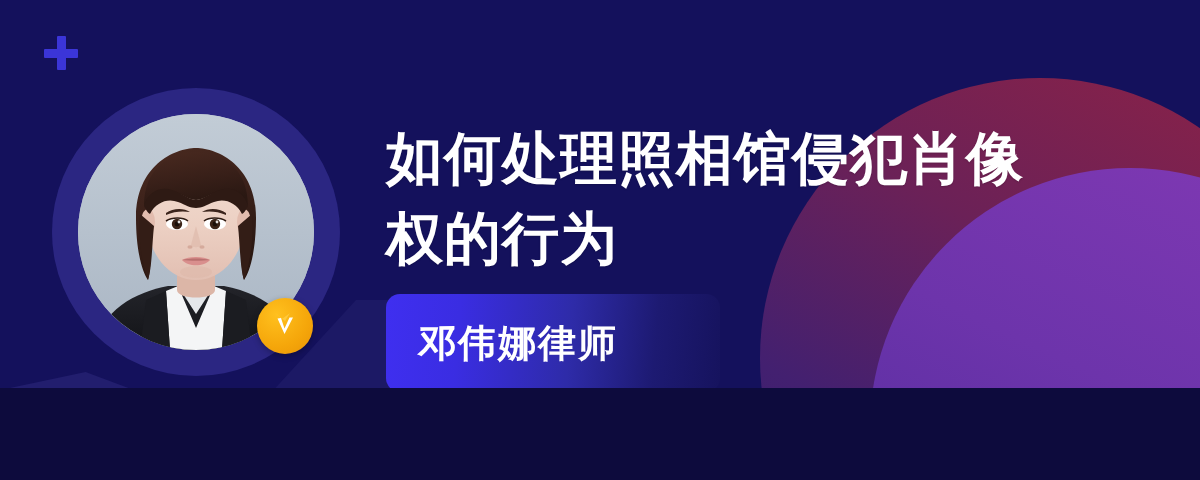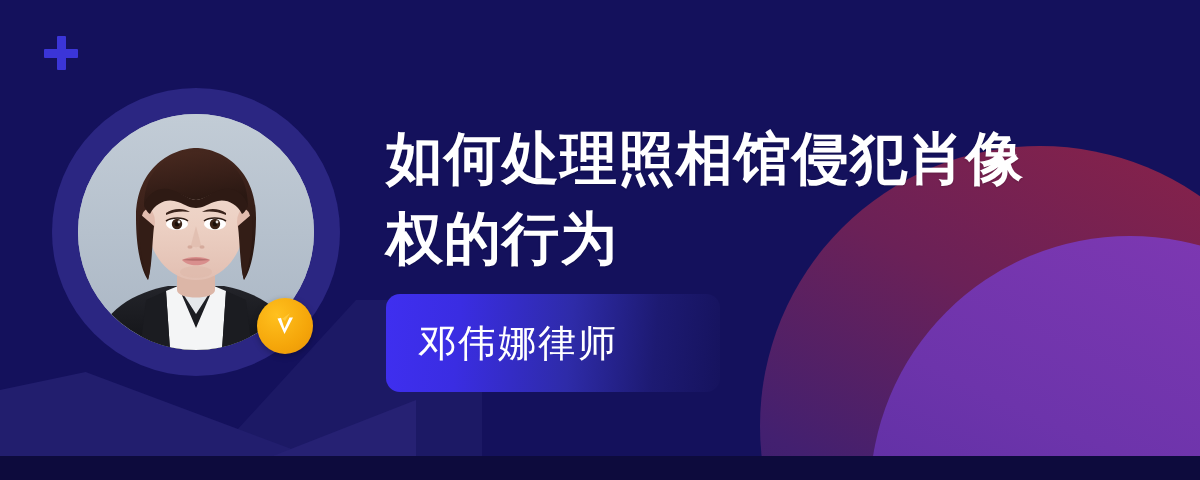--- a/index.html
+++ b/index.html
@@ -6,21 +6,21 @@
   html, body {
     margin: 0;
     padding: 0;
     background: #0d0b3d;
   }
   * { box-sizing: border-box; }
 
   .banner {
     position: relative;
     width: 1200px;
-    height: 456px;
+    height: 388px;
     overflow: hidden;
     background: #14115c;
     font-family: "Liberation Sans", "DejaVu Sans", sans-serif;
   }
 
   
   .deco-layer {
     position: absolute;
     inset: 0;
     overflow: hidden;
@@ -169,21 +169,21 @@
     display: inline-flex;
     align-items: center;
     width: 334px;
     height: 98px;
     padding: 0 32px;
     border: none;
     border-radius: 14px;
     background: linear-gradient(95deg, #3f2ff0 0%, #3a2de2 22%, #2e2ba8 55%, #1d1a72 80%, #16135e 100%);
     color: #ffffff;
     font-size: 38px;
-    font-weight: 400;
+    font-weight: 700;
     letter-spacing: 2px;
     font-family: "Liberation Sans", "DejaVu Sans", sans-serif;
     cursor: pointer;
     text-align: left;
     line-height: 1;
   }
 </style>
 </head>
 <body>
 

